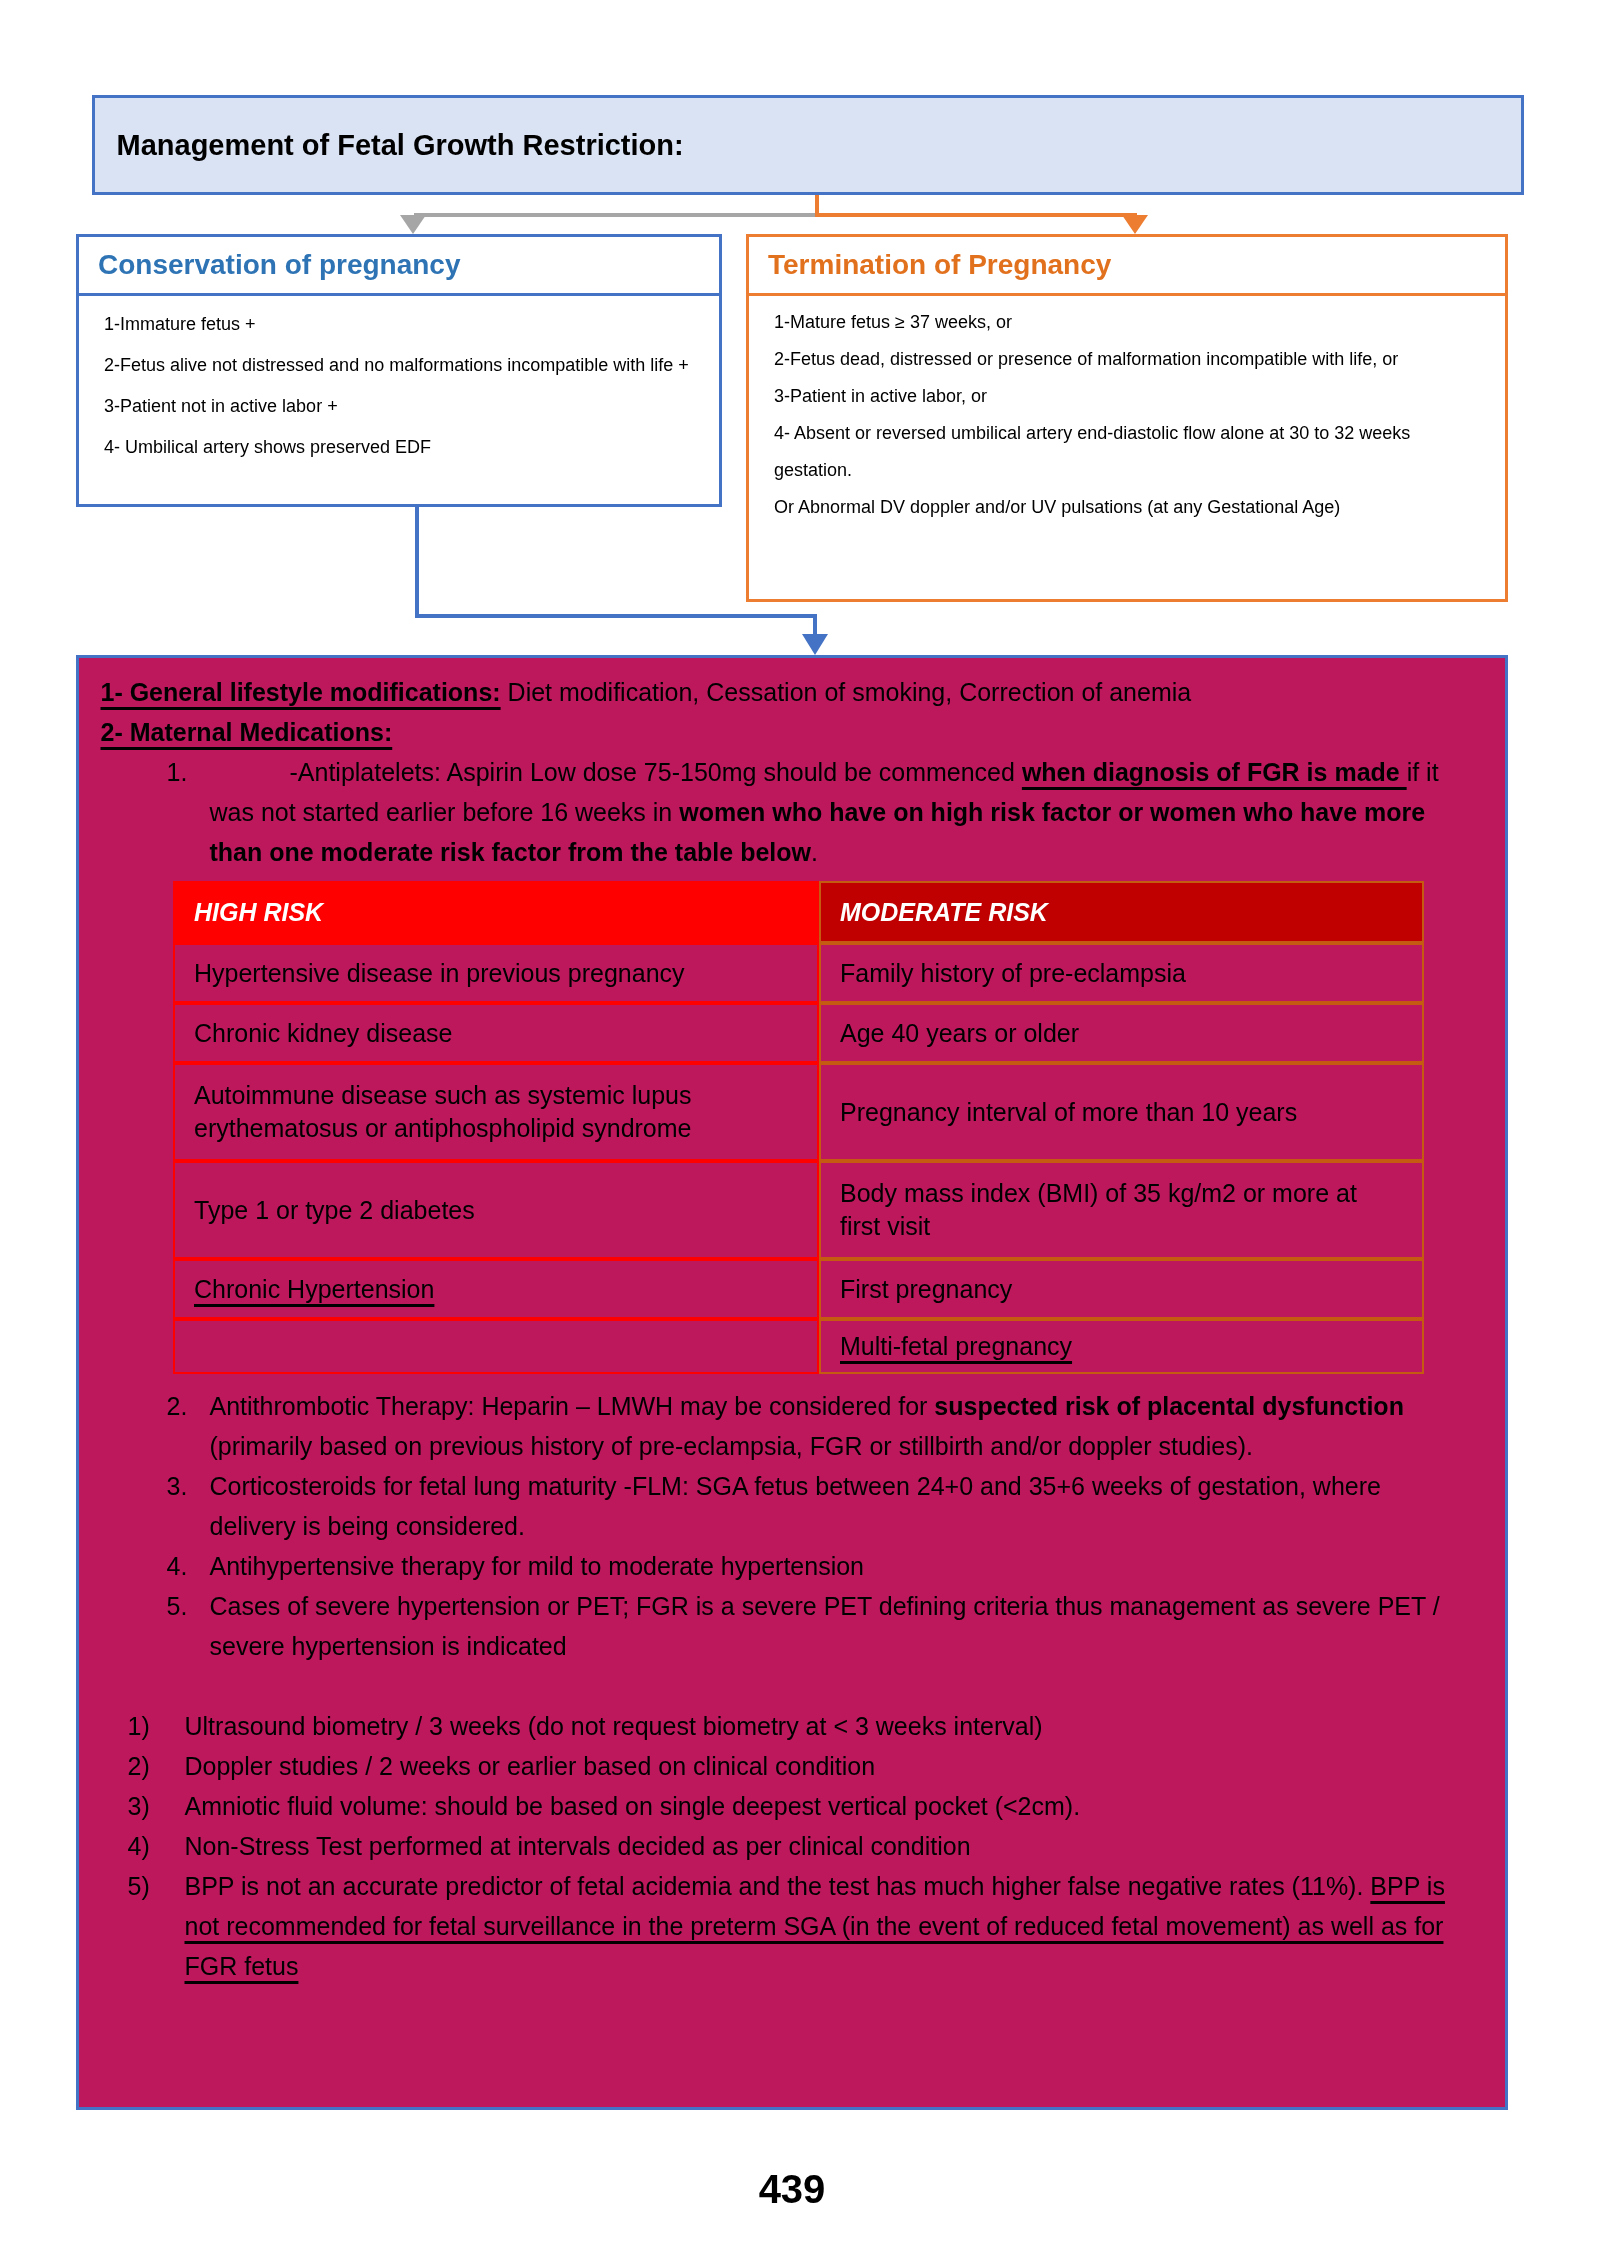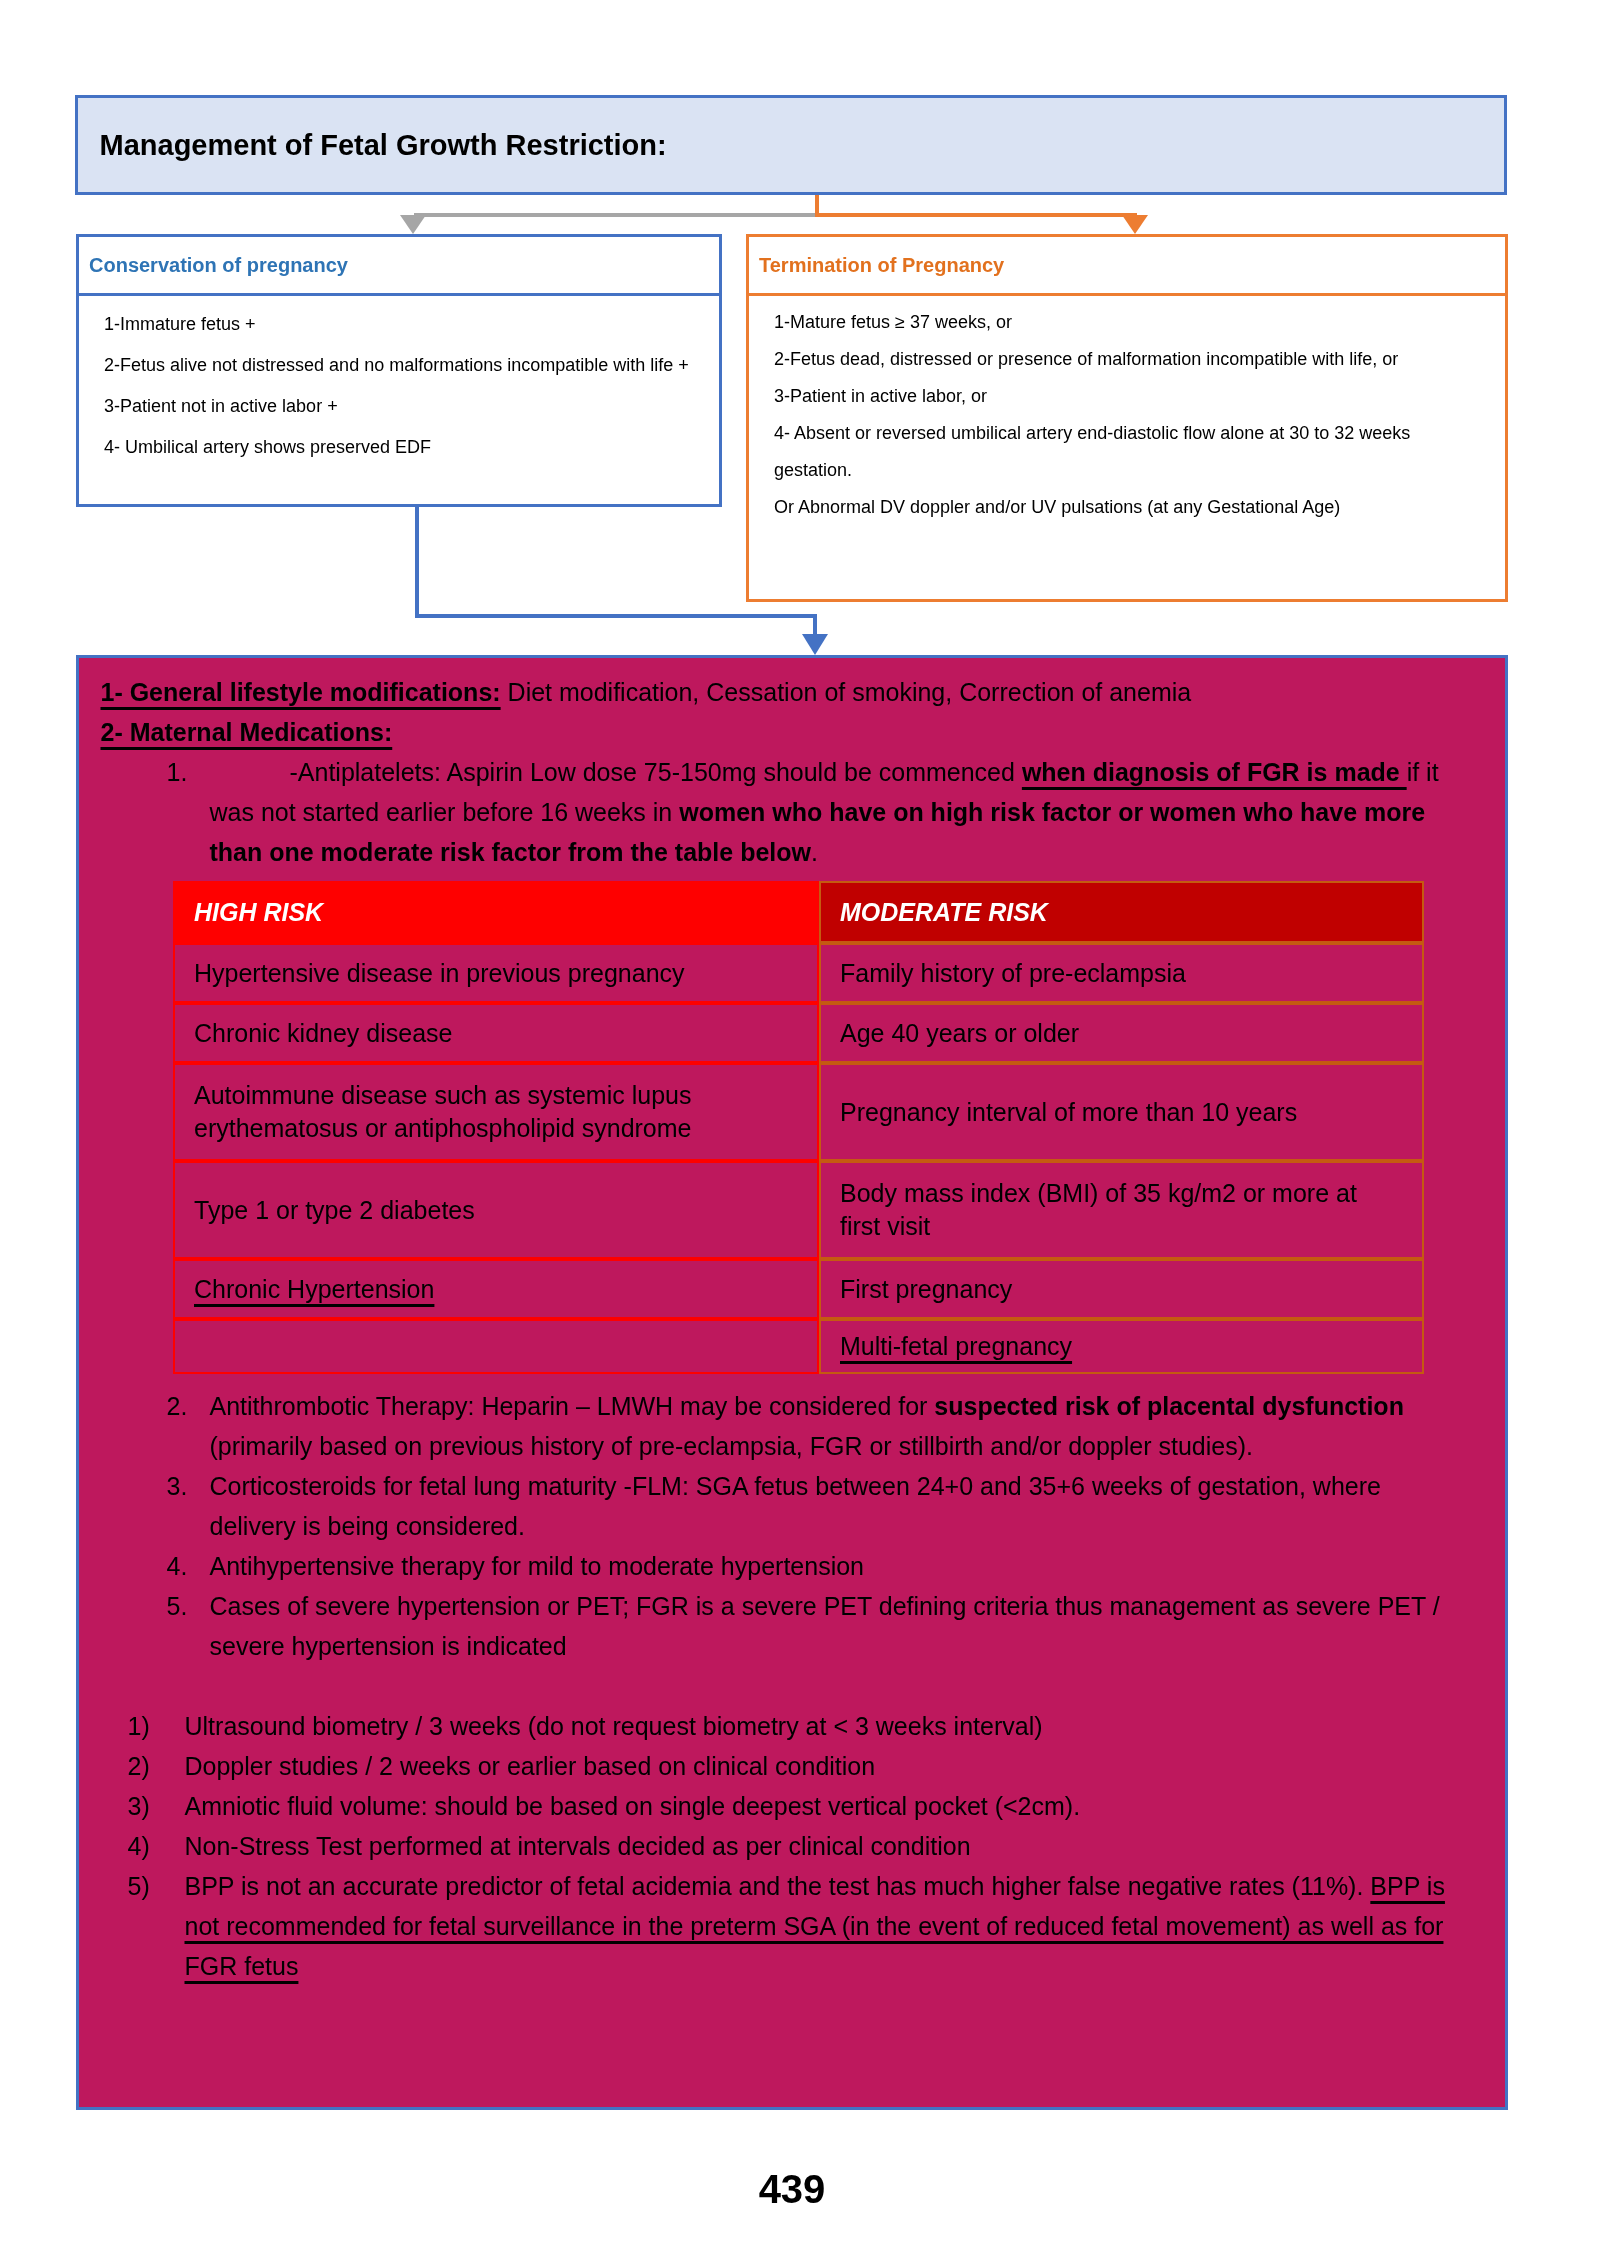--- a/index.html
+++ b/index.html
@@ -6,21 +6,21 @@
   body{
     width:1619px;height:2263px;position:relative;background:#ffffff;
     font-family:"Liberation Sans", sans-serif;color:#000;
     -webkit-font-smoothing:antialiased;
   }
   .b{font-weight:700;}
   .u{text-decoration:underline;text-decoration-thickness:2.9px;text-underline-offset:5.9px;}
 
   
   .title-box{
-    position:absolute;left:75px;top:95px;width:1432px;height:100px;
+    position:absolute;left:92px;top:95px;width:1432px;height:100px;
     background:#DAE3F3;border:3.9px solid #4472C4;box-sizing:border-box;
     display:flex;align-items:center;padding-left:21.5px;
     font-size:29px;font-weight:700;
   }
 
   
   .line{position:absolute;}
   .gray-h   {left:414px;top:213px;width:404px;height:3.9px;background:#A6A6A6;}
   .gray-arr {left:400px;top:215px;width:0;height:0;border-left:13.7px solid transparent;border-right:13.7px solid transparent;border-top:19.5px solid #A6A6A6;}
   .or-stub  {left:815px;top:195px;width:3.9px;height:21.5px;background:#ED7D31;}
@@ -28,21 +28,21 @@
   .or-arr   {left:1122px;top:215px;width:0;height:0;border-left:13.7px solid transparent;border-right:13.7px solid transparent;border-top:19.5px solid #ED7D31;}
   .bl-v1    {left:415px;top:507px;width:3.9px;height:111px;background:#4472C4;}
   .bl-h     {left:415px;top:614px;width:402px;height:3.9px;background:#4472C4;}
   .bl-v2    {left:813px;top:614px;width:3.9px;height:21.5px;background:#4472C4;}
   .bl-arr   {left:802px;top:634px;width:0;height:0;border-left:13.7px solid transparent;border-right:13.7px solid transparent;border-top:21.5px solid #4472C4;}
 
   
   .box{position:absolute;background:#fff;box-sizing:border-box;overflow:hidden;}
   .cons{left:76px;top:234px;width:646px;height:273px;border:3.9px solid #4472C4;}
   .term{left:746px;top:234px;width:762px;height:368px;border:3.9px solid #ED7D31;}
-  .box-header{height:59px;display:flex;align-items:center;padding:0 10px;font-size:20px;font-weight:700;box-sizing:border-box;}
+  .box-header{height:59px;display:flex;align-items:center;padding:0 19px;font-size:28px;font-weight:700;box-sizing:border-box;}
   .cons .box-header{color:#2E74B5;border-bottom:3.9px solid #4472C4;}
   .term .box-header{color:#E2711E;border-bottom:3.9px solid #ED7D31;}
   .box-body{padding:7.8px 25px 0 25px;font-size:18px;}
   .cons .box-body{line-height:41px;}
   .term .box-body{line-height:37px;}
 
   
   .main-box{
     position:absolute;left:76px;top:655px;width:1432px;height:1455px;
     border:3.9px solid #4472C4;box-sizing:border-box;background:#be185d;

